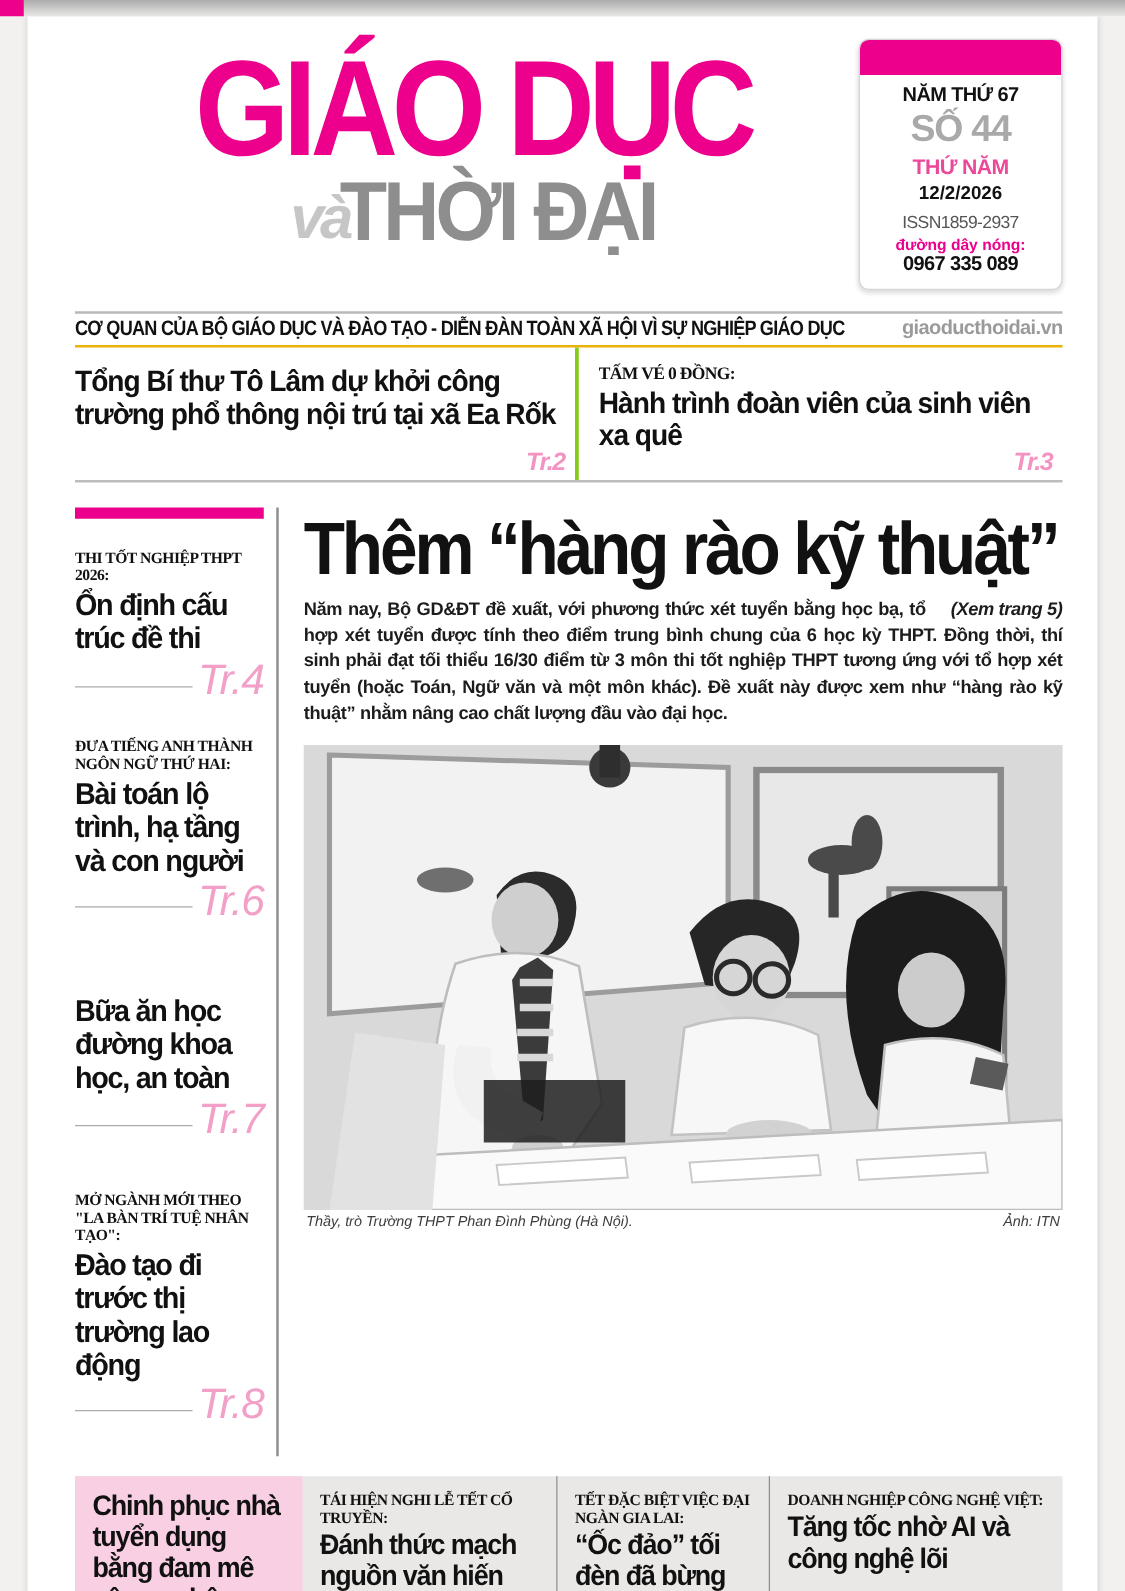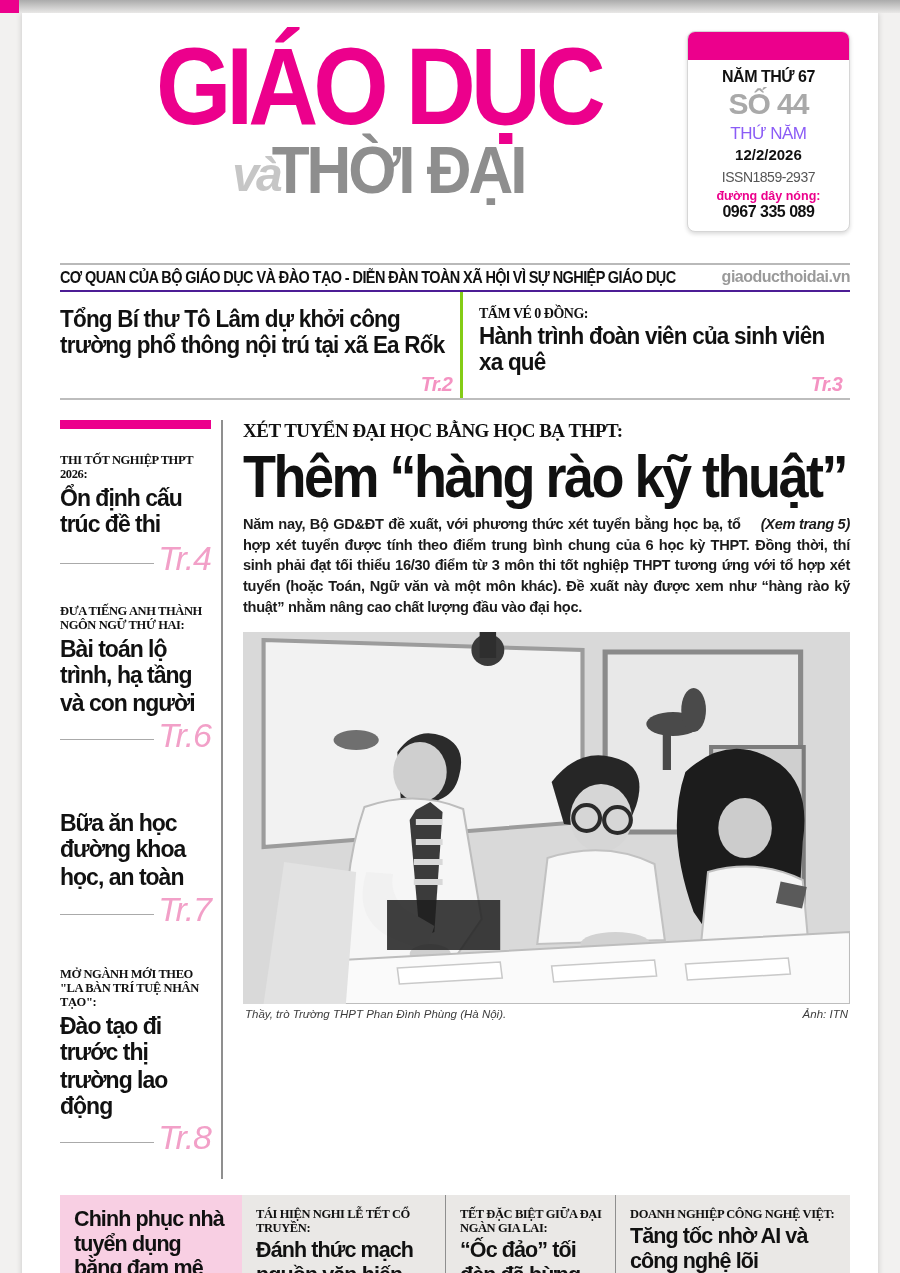--- a/index.html
+++ b/index.html
@@ -32,31 +32,31 @@
   .logo-thoidai { font-size:62px; font-weight:800; color:#8e8e8e; letter-spacing:-3px; transform:scaleY(1.08); display:inline-block; }
 
   .issue-box {
     width:164px; border:1px solid #d6d6d6; border-radius:8px; background:#fff;
     box-shadow:0 2px 4px rgba(0,0,0,.15); overflow:hidden; text-align:center; margin-top:4px;
   }
   .issue-box .bar { height:28px; background:#EC008C; }
   .issue-box .inner { padding:8px 4px 10px; }
   .ib-year { font-size:16px; font-weight:800; letter-spacing:-.5px; }
   .ib-no { font-size:30px; font-weight:800; color:#a9a9a9; letter-spacing:-1px; line-height:1.05; margin-top:2px; }
-  .ib-weekday { font-size:17px; font-weight:400; color:#8b5cf6; margin-top:4px; letter-spacing:-.5px; }
+  .ib-weekday { font-size:17px; font-weight:700; color:#ec4899; margin-top:4px; letter-spacing:-.5px; }
   .ib-date { font-size:15px; font-weight:800; margin-top:2px; }
   .ib-issn { font-size:14px; color:#555; margin-top:6px; letter-spacing:-.5px; }
   .ib-hotline { font-size:12.5px; font-weight:800; color:#EC008C; margin-top:4px; }
   .ib-phone { font-size:16px; font-weight:800; letter-spacing:-.5px; }
 
   
   .tagline-row {
     display:flex; justify-content:space-between; align-items:center;
-    border-top:2px solid #b9b9b9; border-bottom:2px solid #4c1d95;
-    padding:3px 0 4px; margin-top:24px;
+    border-top:2px solid #b9b9b9; border-bottom:2px solid #eab308;
+    padding:3px 0 4px; margin-top:10px;
   }
   .tagline { font-size:14.5px; font-weight:800; letter-spacing:-.6px; transform:scaleY(1.15); transform-origin:left center; }
   .website { font-size:16px; font-weight:700; color:#9a9a9a; letter-spacing:-.5px; }
 
   
   .top-teasers { display:flex; border-bottom:2px solid #bdbdbd; min-height:108px; }
   .tt { position:relative; padding:14px 14px 8px 0; }
   .tt1 { width:400px; }
   .tt2 { flex:1; border-left:3px solid #84cc16; padding-left:16px; }
   .tt-kicker { font-family:"Liberation Serif", serif; font-size:14px; font-weight:800; letter-spacing:-.5px; margin-bottom:1px; }
@@ -177,21 +177,20 @@
         <div class="sb-kicker">MỞ NGÀNH MỚI THEO "LA BÀN TRÍ TUỆ NHÂN TẠO":</div>
         <div class="sb-title">Đào tạo đi trước thị trường lao động</div>
         <div class="sb-pgline">
             <span class="sb-rule"></span>
             <span class="sb-page">Tr.8</span>
           </div>
       </div>
     </div>
 
     <div class="lead-col">
-      <div class="lead-kicker">XÉT TUYỂN ĐẠI HỌC BẰNG HỌC BẠ THPT:</div>
       <div class="lead-headline">Thêm “hàng rào kỹ thuật”</div>
       <p class="lead-summary">
         <em class="see">(Xem trang 5)</em>
         <span>Năm nay, Bộ GD&amp;ĐT đề xuất, với phương thức xét tuyển bằng học bạ, tổ hợp xét tuyển được tính theo điểm trung bình chung của 6 học kỳ THPT. Đồng thời, thí sinh phải đạt tối thiểu 16/30 điểm từ 3 môn thi tốt nghiệp THPT tương ứng với tổ hợp xét tuyển (hoặc Toán, Ngữ văn và một môn khác). Đề xuất này được xem như “hàng rào kỹ thuật” nhằm nâng cao chất lượng đầu vào đại học.</span>
       </p>
 
       <svg class="lead-photo" viewBox="0 0 590 372" preserveAspectRatio="none">
         <rect width="590" height="372" fill="#d9d9d9"></rect>
         <polygon points="20,8 330,18 330,190 20,215" fill="#f2f2f2" stroke="#9c9c9c" stroke-width="4"></polygon>
         <rect x="352" y="20" width="190" height="180" fill="#e8e8e8" stroke="#8a8a8a" stroke-width="5"></rect>
@@ -244,21 +243,21 @@
     <div class="bt bt1">
       <div class="bt-title">Chinh phục nhà tuyển dụng bằng đam mê công nghệ</div>
 
     </div>
     <div class="bt bt2">
       <div class="bt-kicker">TÁI HIỆN NGHI LỄ TẾT CỔ TRUYỀN:</div>
       <div class="bt-title">Đánh thức mạch nguồn văn hiến Thăng Long</div>
 
     </div>
     <div class="bt bt3">
-      <div class="bt-kicker">TẾT ĐẶC BIỆT GIỮA ĐẠI NGÀN GIA LAI:</div>
+      <div class="bt-kicker">TẾT ĐẶC BIỆT VIỆC ĐẠI NGÀN GIA LAI:</div>
       <div class="bt-title">“Ốc đảo” tối đèn đã bừng sáng</div>
 
     </div>
     <div class="bt bt4">
       <div class="bt-kicker">DOANH NGHIỆP CÔNG NGHỆ VIỆT:</div>
       <div class="bt-title">Tăng tốc nhờ AI và công nghệ lõi</div>
 
     </div>
   </div>
 

